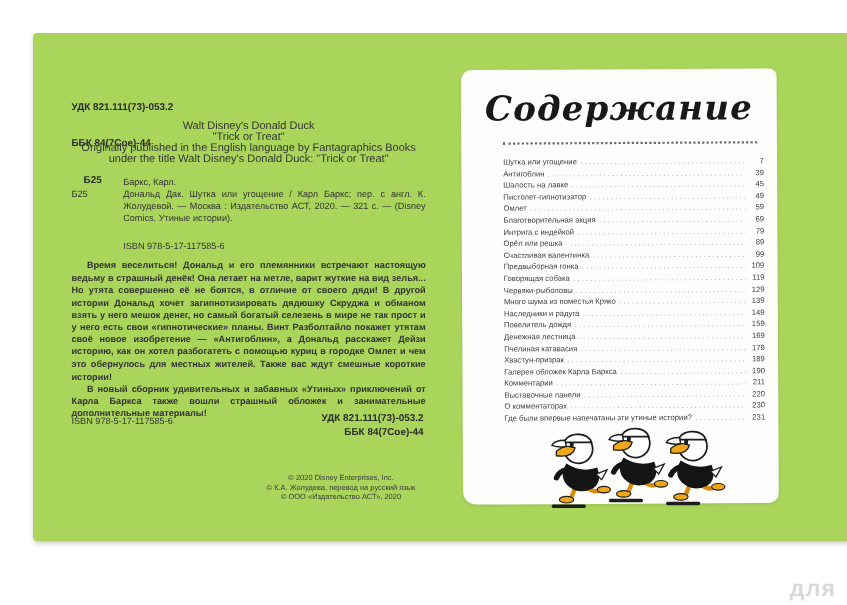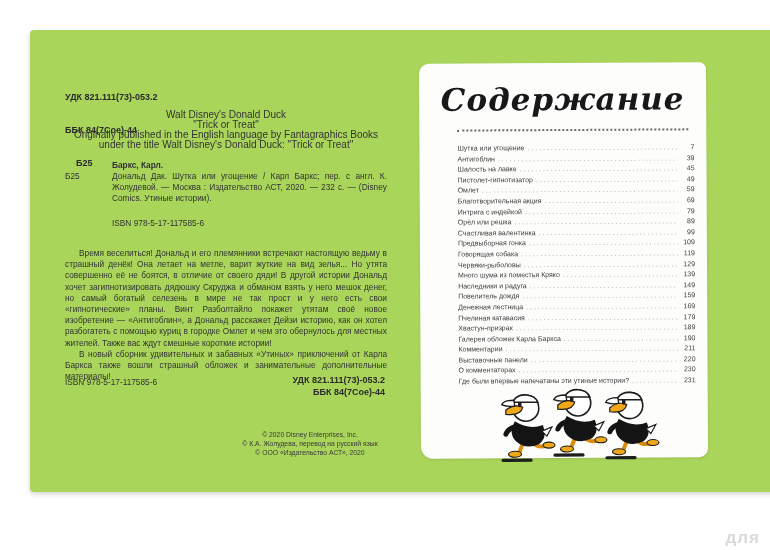--- a/index.html
+++ b/index.html
@@ -13,26 +13,26 @@
     box-shadow:0 2px 5px rgba(0,0,0,0.18);
     padding-left:48px;
   }
   
   .left-page{position:absolute; left:0; top:0; width:390px; height:462px; color:#333;}
   .blk{position:absolute;}
   .udc-top{left:35px; top:40px; font-size:9px; font-weight:bold; line-height:11px; color:#2b2b2b; white-space:pre;}
   .udc-top .indent{padding-left:11px;}
   .english{left:35px; top:80px; width:322px; text-align:center; font-size:10px; line-height:10px; color:#333;}
   .author{left:35px; top:130px; width:322px; font-size:8.3px; line-height:11px;}
-  .author .name{padding-left:47px;font-weight:bold;}
+  .author .name{padding-left:47px;}
   .biblio{display:flex;}
   .biblio .code{width:47px; flex:none;}
   .biblio p{margin:0; flex:1; text-align:justify;}
   .isbn1{left:82px; top:188px; font-size:8.3px;}
-  .annotation{left:35px; top:218px; width:322px; font-size:8.3px; line-height:11.2px; color:#333;}
+  .annotation{left:35px; top:206px; width:322px; font-size:8.3px; line-height:11.2px; color:#333;font-weight:bold;}
   .annotation p{margin:0; text-indent:14px; text-align:justify;}
   .isbn2{left:35px; top:347px; font-size:8.3px;}
   .udc-bottom{left:180px; top:345px; width:175px; text-align:right; font-size:9px; font-weight:bold; line-height:11.5px; color:#2b2b2b;}
   .copyright{left:180px; top:400px; width:200px; text-align:center; font-size:6.8px; line-height:9px; color:#3a3a3a;}
   
   .right-page{
     position:absolute; left:390px; top:33px; width:287px; height:395px;
     background:#fdfdfc; border-radius:10px 7px 9px 12px;
     transform:rotate(-0.3deg);
     box-shadow:0 1px 3px rgba(0,0,0,0.10);
@@ -45,21 +45,21 @@
   .toc-sep{position:absolute; left:38px; right:18px; top:66px; border-top:2px dotted #6a6a6a; height:0;}
   .toc-list{position:absolute; left:38px; right:12px; top:80px; font-size:7px; color:#3d3d3d;}
   .toc-row{display:flex; align-items:baseline; height:10.6px; line-height:10.6px;}
   .toc-label{white-space:nowrap; flex:none; padding-right:3px;}
   .toc-dots{flex:1; overflow:hidden; white-space:nowrap; color:#8d8d8d;}
   .toc-dots::after{content:". . . . . . . . . . . . . . . . . . . . . . . . . . . . . . . . . . . . . . . . . . . . . . . . . . . . . . . . . . . . . . . .";}
   .toc-page{flex:none; padding-left:3px; text-align:right; min-width:14px;}
   .ducks{position:absolute; left:80px; top:320px;}
   
   .watermark{position:absolute; right:4px; bottom:4px; text-align:right; color:#d9d9d9; font-weight:bold; line-height:1;}
-  .watermark .wm1{font-size:17px; letter-spacing:1px; margin-right:6px;}
+  .watermark .wm1{font-size:21px; letter-spacing:1px; margin-right:6px;}
   .watermark .wm2{font-size:31px; letter-spacing:1px;}
 </style>
 </head>
 <body>
 
 <div class="canvas">
   <div class="spread">
 
     <div class="left-page">
       <div class="blk udc-top">
@@ -72,21 +72,21 @@
         <div>Walt Disney's Donald Duck</div>
         <div>"Trick or Treat"</div>
         <div>Originally published in the English language by Fantagraphics Books</div>
         <div>under the title Walt Disney's Donald Duck: "Trick or Treat"</div>
       </div>
 
       <div class="blk author">
         <div class="name">Баркс, Карл.</div>
         <div class="biblio">
           <span class="code">Б25</span>
-          <p>Дональд Дак. Шутка или угощение / Карл Баркс; пер. с англ. К. Жолудевой. — Москва : Издательство АСТ, 2020. — 232 с. — (Disney Comics. Утиные истории).</p>
+          <p>Дональд Дак. Шутка или угощение / Карл Баркс; пер. с англ. К. Жолудевой. — Москва : Издательство АСТ, 2020. — 321 с. — (Disney Comics. Утиные истории).</p>
         </div>
       </div>
 
       <div class="blk isbn1">ISBN 978-5-17-117585-6</div>
 
       <div class="blk annotation">
         <p>Время веселиться! Дональд и его племянники встречают настоящую ведьму в страшный денёк! Она летает на метле, варит жуткие на вид зелья... Но утята совершенно её не боятся, в отличие от своего дяди! В другой истории Дональд хочет загипнотизировать дядюшку Скруджа и обманом взять у него мешок денег, но самый богатый селезень в мире не так прост и у него есть свои «гипнотические» планы. Винт Разболтайло покажет утятам своё новое изобретение — «Антигоблин», а Дональд расскажет Дейзи историю, как он хотел разбогатеть с помощью куриц в городке Омлет и чем это обернулось для местных жителей. Также вас ждут смешные короткие истории!</p>
         <p>В новый сборник удивительных и забавных «Утиных» приключений от Карла Баркса также вошли страшный обложек и занимательные дополнительные материалы!</p>
       </div>
 

